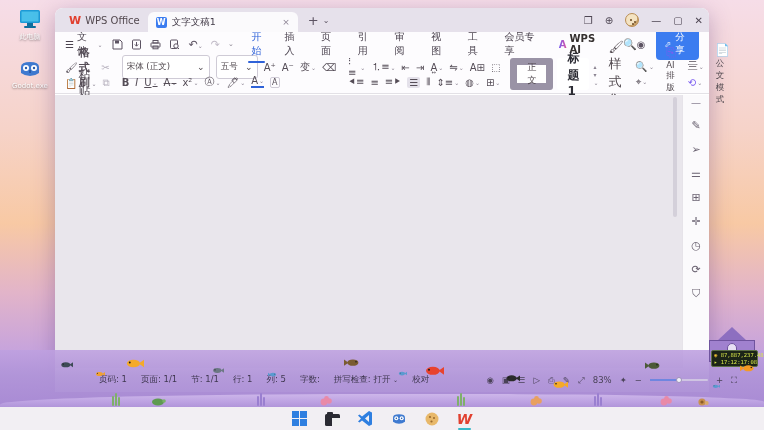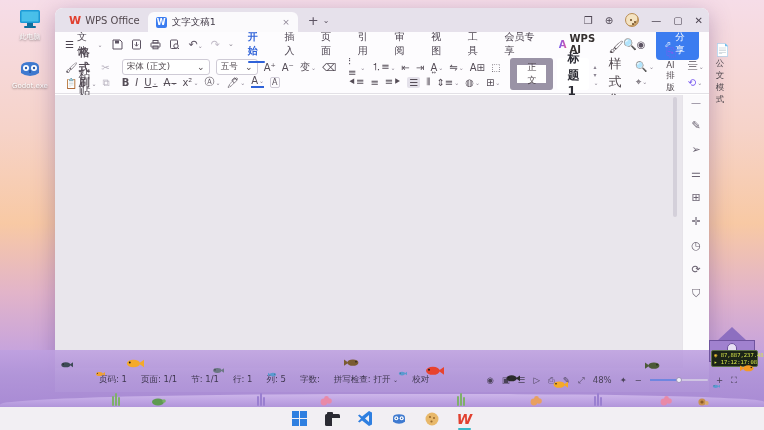--- a/index.html
+++ b/index.html
@@ -29,36 +29,36 @@
   .avatar i { position:absolute; width:2px; height:2px; background:#6b4a22; border-radius:50%; }
   .winctl { font-size:10px; color:#4d4552; }
 
   
   .menubar { height:24px; display:flex; align-items:center; padding:0 10px; font-size:10px; color:#4b434f; background:#fdfcfe; }
   .file-btn { display:flex; align-items:center; gap:3px; margin-right:10px; }
   .qicons { display:flex; align-items:center; gap:8px; margin-right:14px; color:#5c5362; }
   .qicons svg { display:block; }
   .menu-tabs { display:flex; align-items:center; gap:19px; }
   .mtab { cursor:default; }
-  .mtab.active { color:#2f62d8; font-weight:bold; position:relative; }
+  .mtab.active { color:#2f62d8; font-weight:normal; position:relative;text-align:center; }
   .mtab.active::after { content:""; position:absolute; left:0; right:0; bottom:-5px; height:2px; background:#2f62d8; border-radius:1px; }
   .wpsai { display:flex; align-items:center; gap:3px; font-weight:bold; color:#35302f; }
   .ai-a { background:linear-gradient(90deg,#7a5cf0,#e04f9a); -webkit-background-clip:text; background-clip:text; color:transparent; font-weight:bold; }
   .mb-right { margin-left:auto; display:flex; align-items:center; gap:10px; }
   .share-btn { background:#3b7cf0; color:#fff; border-radius:4px; padding:3px 9px; font-size:9.5px; display:flex; gap:4px; align-items:center; }
 
   
   .ribbon { height:38px; display:flex; align-items:stretch; padding:1px 6px 2px; background:#fdfcfe; border-bottom:1px solid #e3e1e6; font-size:9px; color:#50484e; }
   .rgroup { display:flex; flex-direction:column; justify-content:space-between; padding:2px 4px; }
   .rrow { display:flex; align-items:center; gap:6px; height:16px; }
   .rsep { width:1px; background:#e8e5ec; margin:3px 2px; }
   .ric { font-size:10px; color:#554d57; display:flex; align-items:center; gap:1px; }
   .ric .cv { font-size:6px; color:#8a8290; }
   .ric.blue-ul { border-bottom:2px solid #2f62d8; line-height:10px; }
-  .sel { border:1px solid #cfcbd6; border-radius:3px; background:#fff; display:flex; align-items:center; justify-content:space-between; padding:0 4px; height:16px; font-size:9px; }
+  .sel { border:1px solid #cfcbd6; border-radius:3px; background:#fff; display:flex; align-items:center; justify-content:space-between; padding:0 4px; height:24px; font-size:9px; }
   .style-cell { border:7px solid #3b82f6; border-radius:3px; background:#fff; height:32px; display:flex; align-items:center; justify-content:center; padding:0 10px; }
   .style-cell.sel-style { border-color:#9a93a6; }
   .bigbtn { display:flex; flex-direction:column; align-items:center; justify-content:center; gap:1px; padding:0 4px; }
   .bigbtn .bi { font-size:12px; }
   .active-align { background:#e4e1ea; border-radius:2px; padding:0 2px; }
 
   
   .workspace { position:absolute; left:0; top:87px; right:0; bottom:24px; background:#e9e6ec; overflow:hidden; }
   .page { position:absolute; left:115px; top:6px; width:393px; height:280px; background:#fff; box-shadow:0 1px 4px rgba(60,40,90,.18); }
   .mark { position:absolute; width:10px; height:10px; border-color:#c9c4ce; border-style:solid; }
@@ -371,21 +371,21 @@
       <span>校对</span>
     </div>
     <div class="st-right">
       <span>◉</span>
       <span>▣</span>
       <span>☰</span>
       <span>▷</span>
       <span>⎙</span>
       <span>✎</span>
       <span>⤢</span>
-      <span>48%</span>
+      <span>83%</span>
       <span>✦</span>
       <span>−</span>
       <span class="zoom-slider">
           <span class="fill"></span>
           <span class="knob"></span>
         </span>
       <span>+</span>
       <span>⛶</span>
     </div>
   </div>

